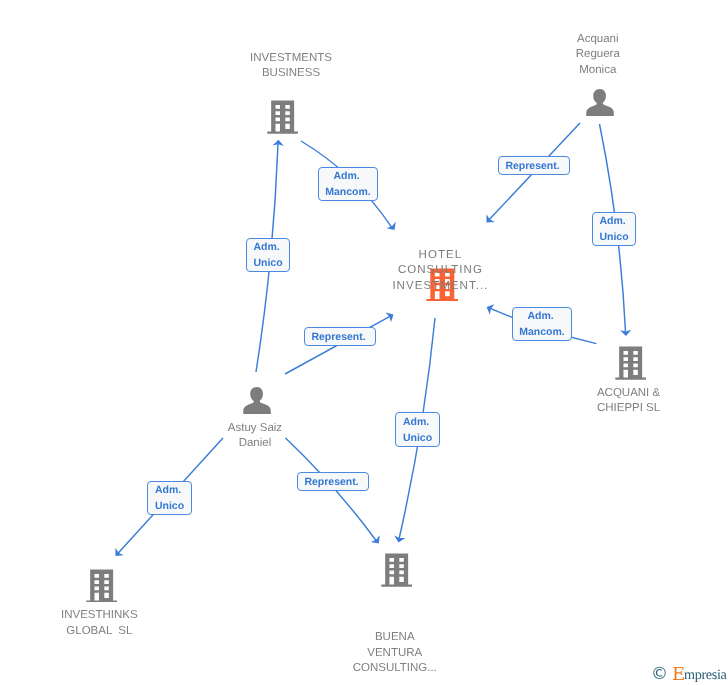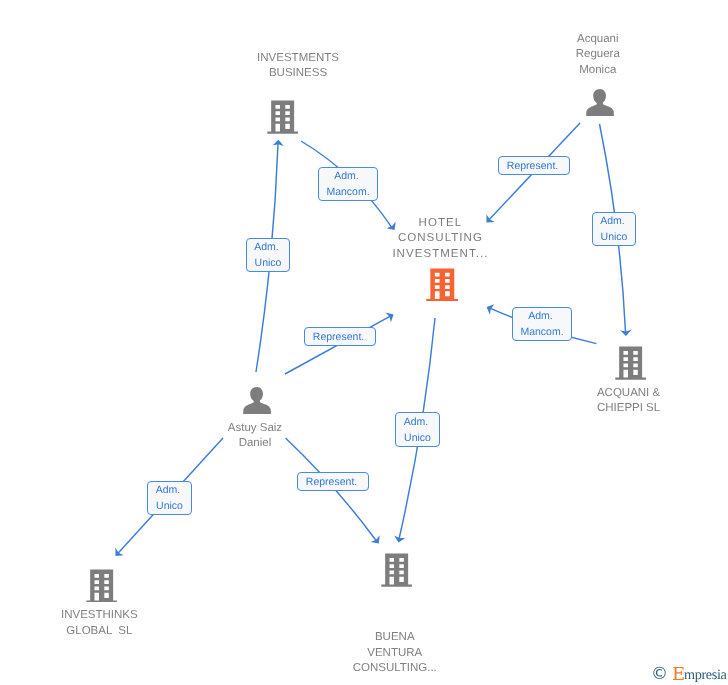--- a/index.html
+++ b/index.html
@@ -6,28 +6,28 @@
   html,body{margin:0;padding:0;background:#ffffff;}
   body{width:728px;height:685px;overflow:hidden;
        font-family:"Liberation Sans",sans-serif;
        -webkit-font-smoothing:antialiased;text-rendering:geometricPrecision;}
   #stage{position:relative;width:728px;height:685px;background:#ffffff;}
   svg.edges{position:absolute;left:0;top:0;width:728px;height:685px;}
   .node-icon{position:absolute;}
   .node-label{position:absolute;text-align:center;color:#808080;
               font-family:Liberation Sans, sans-serif;font-size:11.5px;
               line-height:15.3px;white-space:pre;}
-  .node-label.highlight{letter-spacing:1.05px;color:#7b7b7b;}
+  .node-label.highlight{letter-spacing:1.05px;color:#7b7b7b;margin-top:32px;}
   .node-label.highlight .ln{margin-right:-1.05px;}
   .edge-label{position:absolute;box-sizing:border-box;border:1.4px solid #4a89e0;
               border-radius:4px;background:#f7f8f9;color:#3478d3;
               font-family:"Liberation Sans",sans-serif;font-size:10.5px;
               text-align:center;display:flex;flex-direction:column;align-items:center;
               justify-content:center;}
-  .edge-label .ln{display:block;line-height:16px;white-space:pre;}
+  .edge-label .ln{display:block;line-height:16px;white-space:pre;font-weight:bold;}
   .wm{position:absolute;display:flex;align-items:baseline;}
   .wm-c{color:#2b6078;font-size:17px;font-family:"DejaVu Sans",sans-serif;
         line-height:1;position:relative;top:0px;}
   .wm-brand{margin-left:4px;font-family:"Liberation Serif",serif;
             font-size:14.2px;line-height:1;letter-spacing:-0.35px;}
   .wm-e{color:#f47a20;font-size:18px;font-family:"DejaVu Serif",serif;
         position:relative;top:1px;letter-spacing:-1.2px;}
   .wm-rest{color:#2b6078;}
 </style>
 </head>
@@ -51,21 +51,21 @@
       <path d="M115.50 556.00 L115.36 547.76 L118.57 552.63 L123.72 555.37 Z" fill="#3b7dd8"></path>
       <path d="M285.5 438 Q335.30 485.25 376.11 540.46" fill="none" stroke="#3b7dd8" stroke-width="1.45"></path>
       <path d="M378.80 543.50 L370.68 542.07 L376.07 539.85 L379.74 535.31 Z" fill="#3b7dd8"></path>
       <path d="M435 318 Q423.99 429.37 399.15 538.49" fill="none" stroke="#3b7dd8" stroke-width="1.45"></path>
       <path d="M398.50 542.50 L394.31 535.41 L399.50 538.05 L405.33 537.89 Z" fill="#3b7dd8"></path>
     </svg>
   <div id="nodes">
       <div class="node-icon" style="left: 267px; top: 99.9px; width: 31.3px; height: 33.9px;"><svg width="31.3" height="33.9" viewBox="0 0 31.2 33.9" preserveAspectRatio="none" xmlns="http://www.w3.org/2000/svg">
           <path fill="#7d7d7d" fill-rule="evenodd" d="M4.15 0.45 H27.05 V31.55 H30.9 V33.85 H0.3 V31.55 H4.15 ZM8.45 4.95 H12.95 V8.75 H8.45 ZM18.25 4.95 H22.75 V8.75 H18.25 ZM8.45 11.25 H12.95 V15.05 H8.45 ZM18.25 11.25 H22.75 V15.05 H18.25 ZM8.45 17.55 H12.95 V21.35 H8.45 ZM18.25 17.55 H22.75 V21.35 H18.25 ZM8.45 23.85 H12.95 V31.55 H8.45 ZM18.25 23.85 H22.75 V28.95 H18.25 Z"></path>
         </svg></div>
-      <div class="node-label" style="left: 178px; width: 240px; top: 51px;"><div class="ln">INVESTMENTS</div><div class="ln">BUSINESS</div></div>
+      <div class="node-label" style="left: 171px; width: 240px; top: 51px;"><div class="ln">INVESTMENTS</div><div class="ln">BUSINESS</div></div>
       <div class="node-icon" style="left: 585.8px; top: 88.5px; width: 28.1px; height: 27.8px;"><svg width="28.1" height="27.8" viewBox="0 0 27.5 27.4" preserveAspectRatio="none" xmlns="http://www.w3.org/2000/svg">
           <path fill="#7d7d7d" d="M13.75 0.00C17.00 0.00 19.55 2.85 19.55 6.50C19.55 9.80 18.40 12.05 16.85 13.10C16.50 13.35 16.35 13.90 16.60 14.45C17.45 16.30 22.10 16.45 24.65 18.45C25.60 19.50 26.95 20.75 27.10 22.00L27.35 26.90 H0.15 L0.40 22.00C0.55 20.75 1.90 19.50 3.25 18.45C5.80 16.45 9.80 16.30 10.65 14.45C10.25 13.90 10.10 13.35 9.75 13.10C8.20 12.05 7.05 9.80 7.05 6.50C7.05 2.85 9.60 0.00 13.75 0.00 Z"></path>
         </svg></div>
       <div class="node-label" style="left: 477.75px; width: 240px; top: 32px;"><div class="ln">Acquani</div><div class="ln">Reguera</div><div class="ln">Monica</div></div>
       <div class="node-icon" style="left: 425.7px; top: 268.1px; width: 32.6px; height: 33.2px;"><svg width="32.6" height="33.2" viewBox="0 0 31.2 33.9" preserveAspectRatio="none" xmlns="http://www.w3.org/2000/svg">
           <path fill="#f96232" fill-rule="evenodd" d="M4.15 0.45 H27.05 V31.55 H30.9 V33.85 H0.3 V31.55 H4.15 ZM8.45 4.95 H12.95 V8.75 H8.45 ZM18.25 4.95 H22.75 V8.75 H18.25 ZM8.45 11.25 H12.95 V15.05 H8.45 ZM18.25 11.25 H22.75 V15.05 H18.25 ZM8.45 17.55 H12.95 V21.35 H8.45 ZM18.25 17.55 H22.75 V21.35 H18.25 ZM8.45 23.85 H12.95 V31.55 H8.45 ZM18.25 23.85 H22.75 V28.95 H18.25 Z"></path>
         </svg></div>
       <div class="node-label highlight" style="left: 319.9px; width: 240px; top: 216px;"><div class="ln">HOTEL</div><div class="ln">CONSULTING</div><div class="ln">INVESTMENT...</div></div>
       <div class="node-icon" style="left: 615px; top: 346px; width: 31.3px; height: 33.9px;"><svg width="31.3" height="33.9" viewBox="0 0 31.2 33.9" preserveAspectRatio="none" xmlns="http://www.w3.org/2000/svg">
           <path fill="#7d7d7d" fill-rule="evenodd" d="M4.15 0.45 H27.05 V31.55 H30.9 V33.85 H0.3 V31.55 H4.15 ZM8.45 4.95 H12.95 V8.75 H8.45 ZM18.25 4.95 H22.75 V8.75 H18.25 ZM8.45 11.25 H12.95 V15.05 H8.45 ZM18.25 11.25 H22.75 V15.05 H18.25 ZM8.45 17.55 H12.95 V21.35 H8.45 ZM18.25 17.55 H22.75 V21.35 H18.25 ZM8.45 23.85 H12.95 V31.55 H8.45 ZM18.25 23.85 H22.75 V28.95 H18.25 Z"></path>

